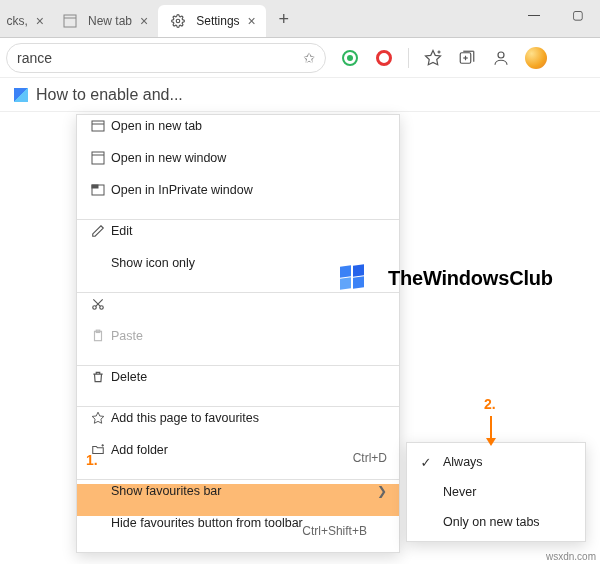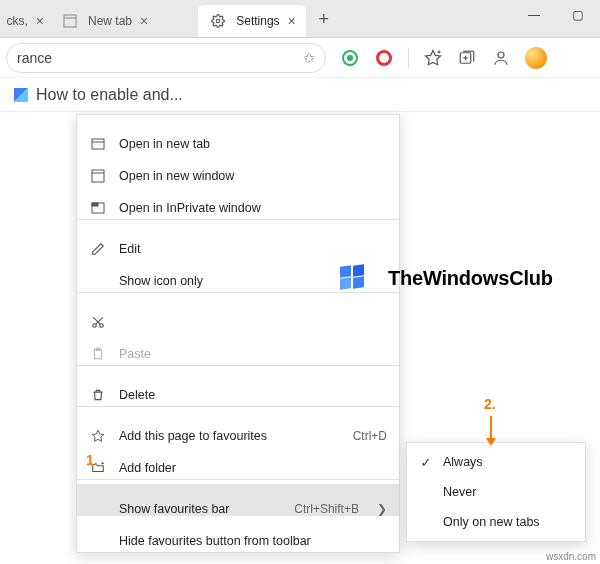--- a/index.html
+++ b/index.html
@@ -42,21 +42,20 @@
     position: relative;
   }
   .tab.cut {
     width: 50px;
     padding: 0 6px 0 0;
     justify-content: flex-end;
   }
   .tab.active {
     background: #fff;
     color: #222;
-    margin-left: 40px;
   }
   .tab .close {
     font-size: 14px;
     color: #666;
   }
   .newtab-btn {
     width: 28px; height: 28px;
     display: flex; align-items: center; justify-content: center;
     color: #555; font-size: 18px;
     margin-left: 4px;
@@ -131,32 +130,32 @@
     width: 324px;
     background: #fff;
     border: 1px solid #ddd;
     box-shadow: 0 4px 14px rgba(0,0,0,0.15);
     padding: 4px 0;
     font-size: 12.5px;
   }
   .ctx-item {
     height: 32px;
     display: flex;
-    align-items: flex-end;
+    align-items: flex-start;
     padding: 0 12px;
-    gap: 12px;
+    gap: 4px;
     color: #222;
   }
   .ctx-item.disabled { color: #aaa; }
   .ctx-item .ci-icon { width: 18px; display:flex; justify-content:center; color:#555;}
   .ctx-item.disabled .ci-icon { color:#bbb;}
   .ctx-item .ci-label { flex: 1; }
   .ctx-item .ci-accel { color: #666; font-size: 12px; margin-top: 40px; }
   .ctx-item .ci-arrow { color:#666; font-size:12px; margin-left:6px;}
-  .ctx-item.highlight { background: #e5e5e5; }
+  .ctx-item.highlight { background: #fdba74; }
   .ctx-sep { height:1px; background:#e0e0e0; margin:4px 0;}
   
   .submenu {
     position: absolute;
     top: 442px;
     left: 406px;
     width: 180px;
     background: #fff;
     border: 1px solid #ddd;
     box-shadow: 0 4px 14px rgba(0,0,0,0.15);

